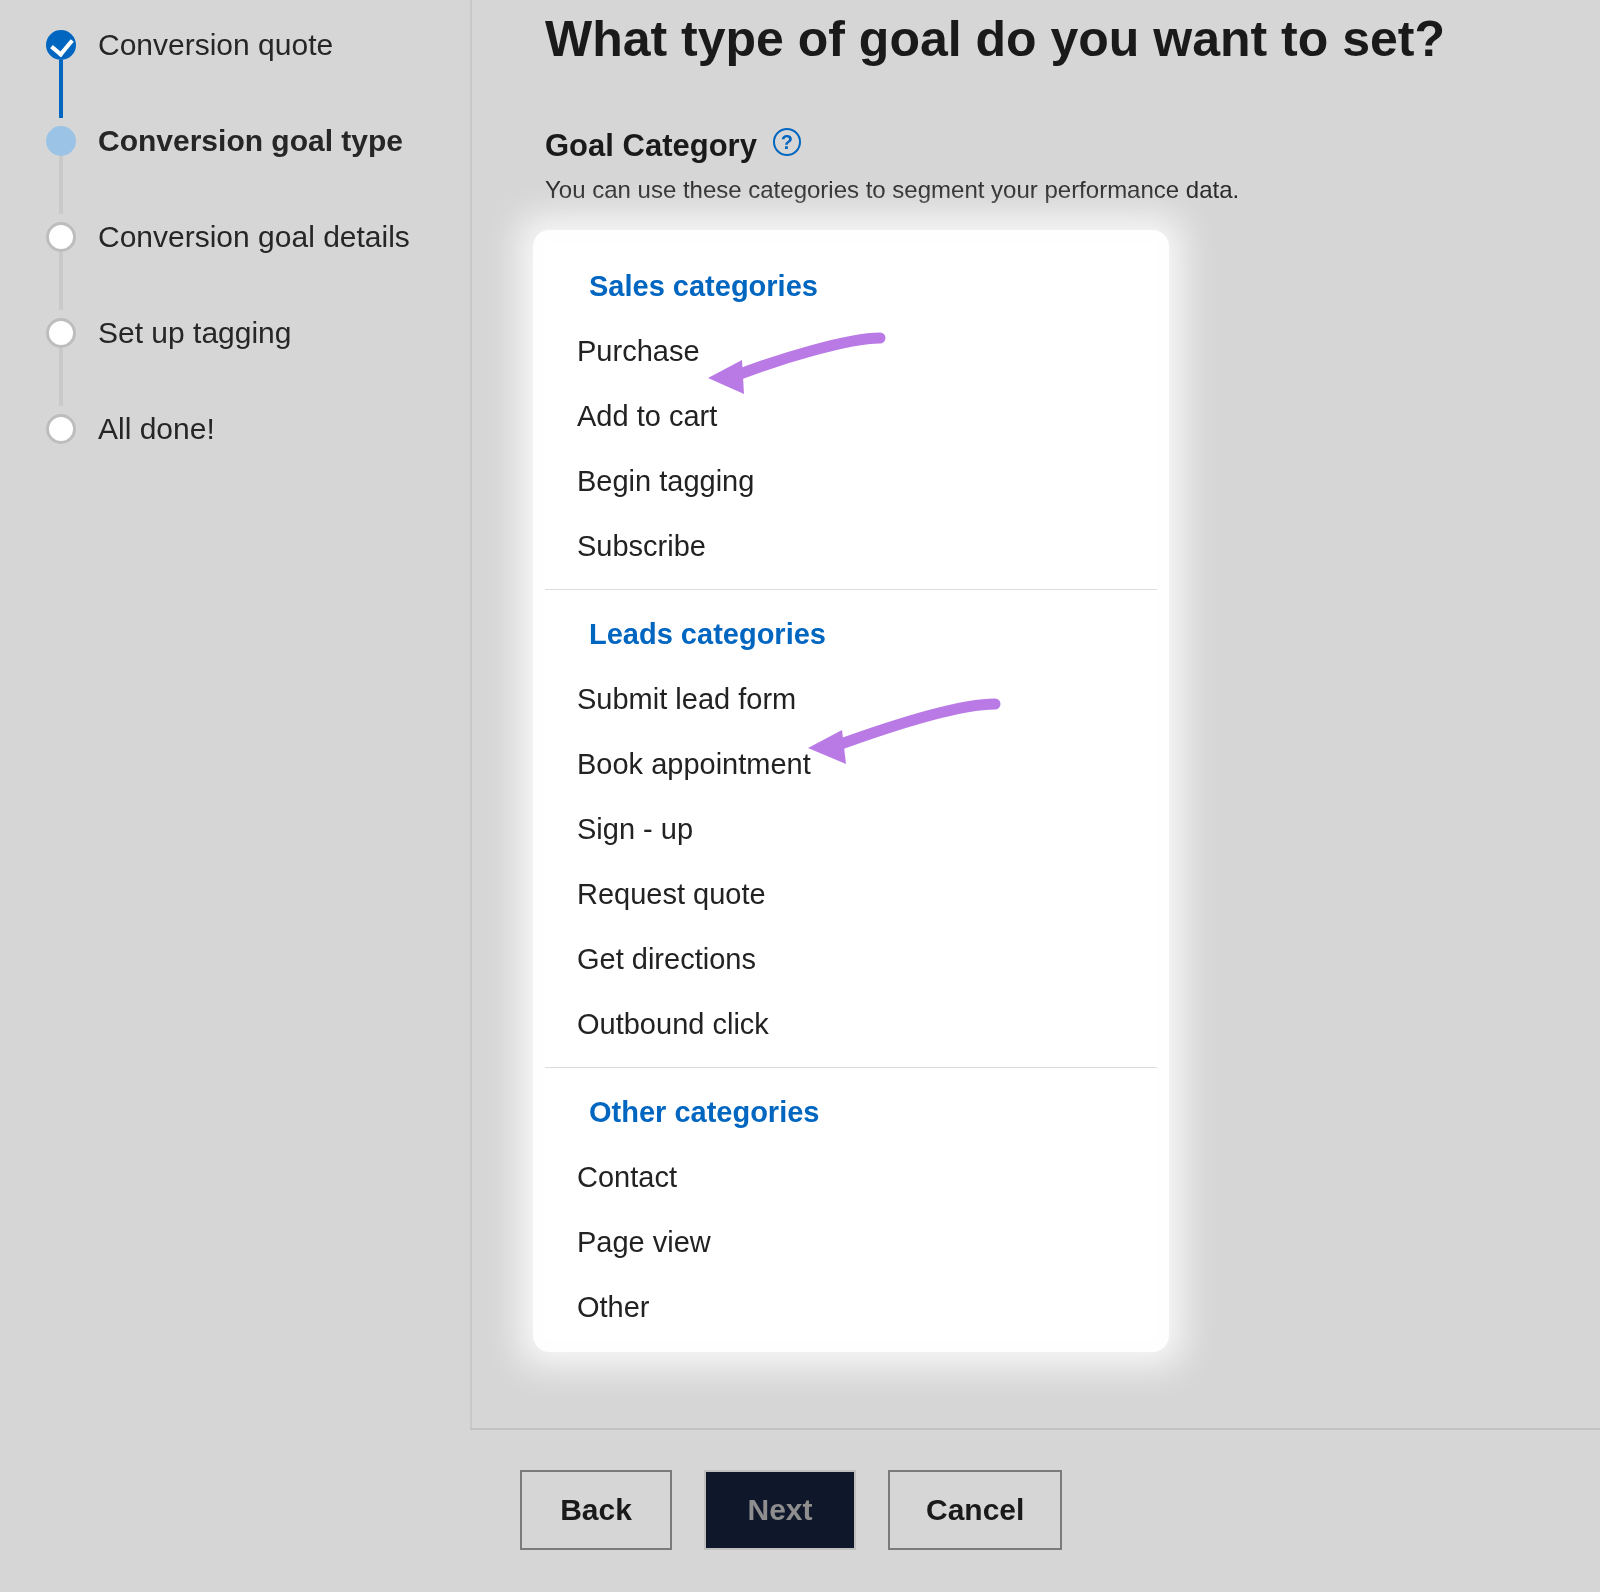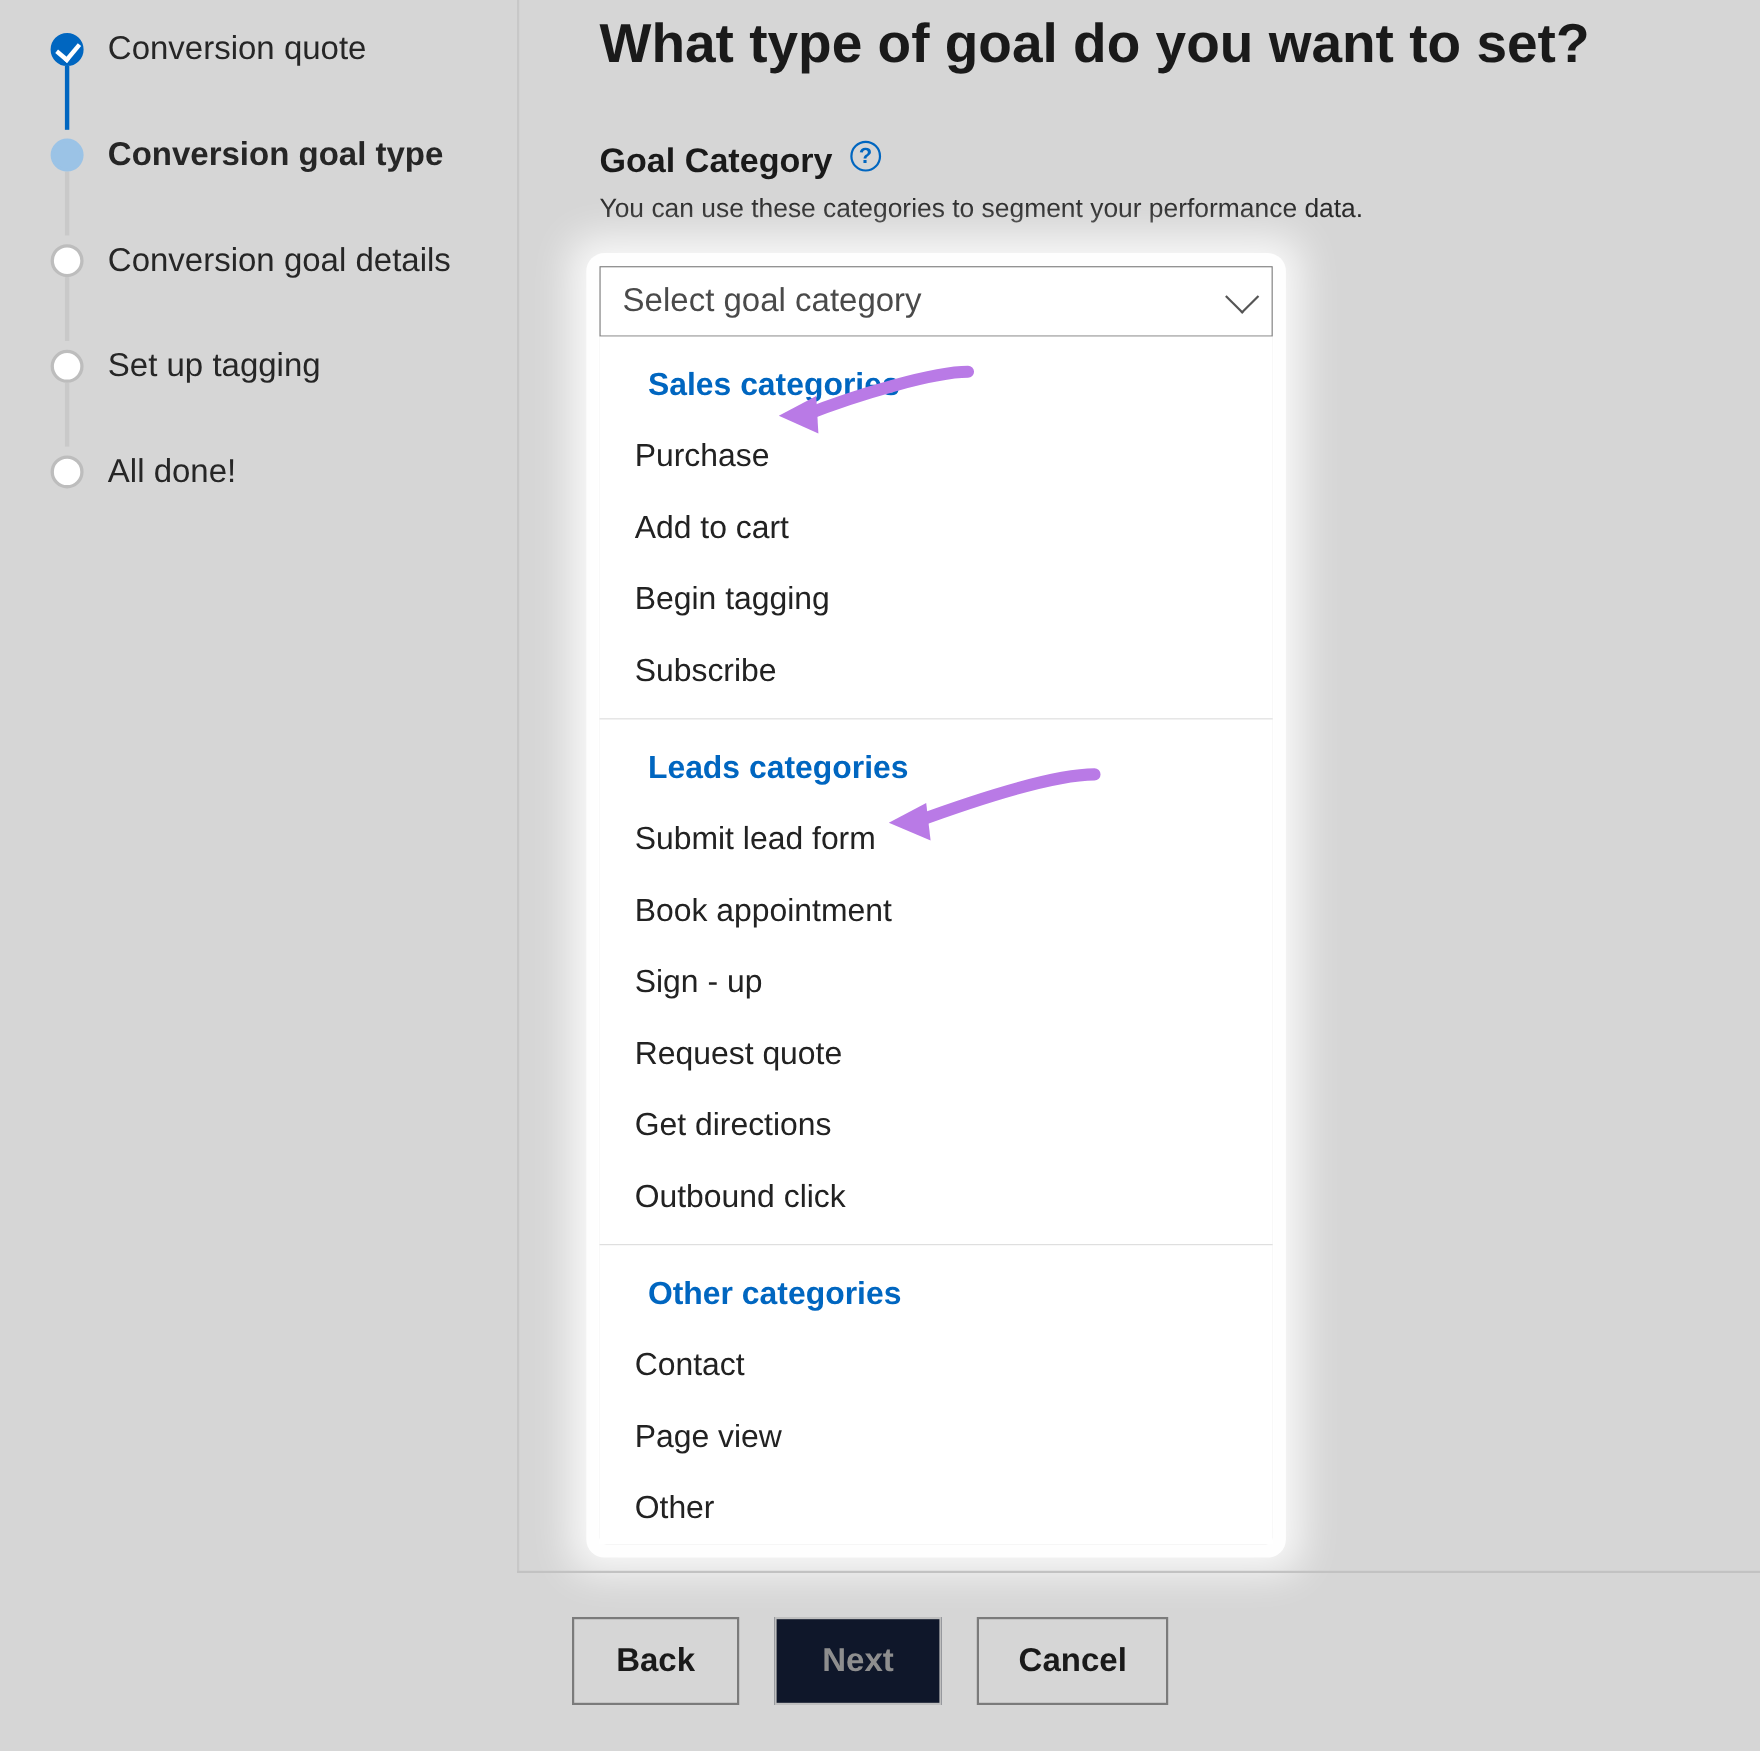--- a/index.html
+++ b/index.html
@@ -245,24 +245,20 @@
 <div class="main">
   <h1 class="page-title">What type of goal do you want to set?</h1>
 
   <div class="field-label-row">
     <div class="field-label">Goal Category</div>
     <div class="help-icon">?</div>
   </div>
   <div class="field-subtext">You can use these categories to segment your performance data.</div>
 
   <div class="select-wrap">
-    <div class="select-box">
-      <span>Select goal category</span>
-      <span class="chevron"></span>
-    </div>
 
     <div class="dropdown">
 
       <div class="group-header">Sales categories</div>
       <div class="option">Purchase</div>
       <div class="option">Add to cart</div>
       <div class="option">Begin tagging</div>
       <div class="option">Subscribe</div>
 
       <div class="group-sep"></div>

